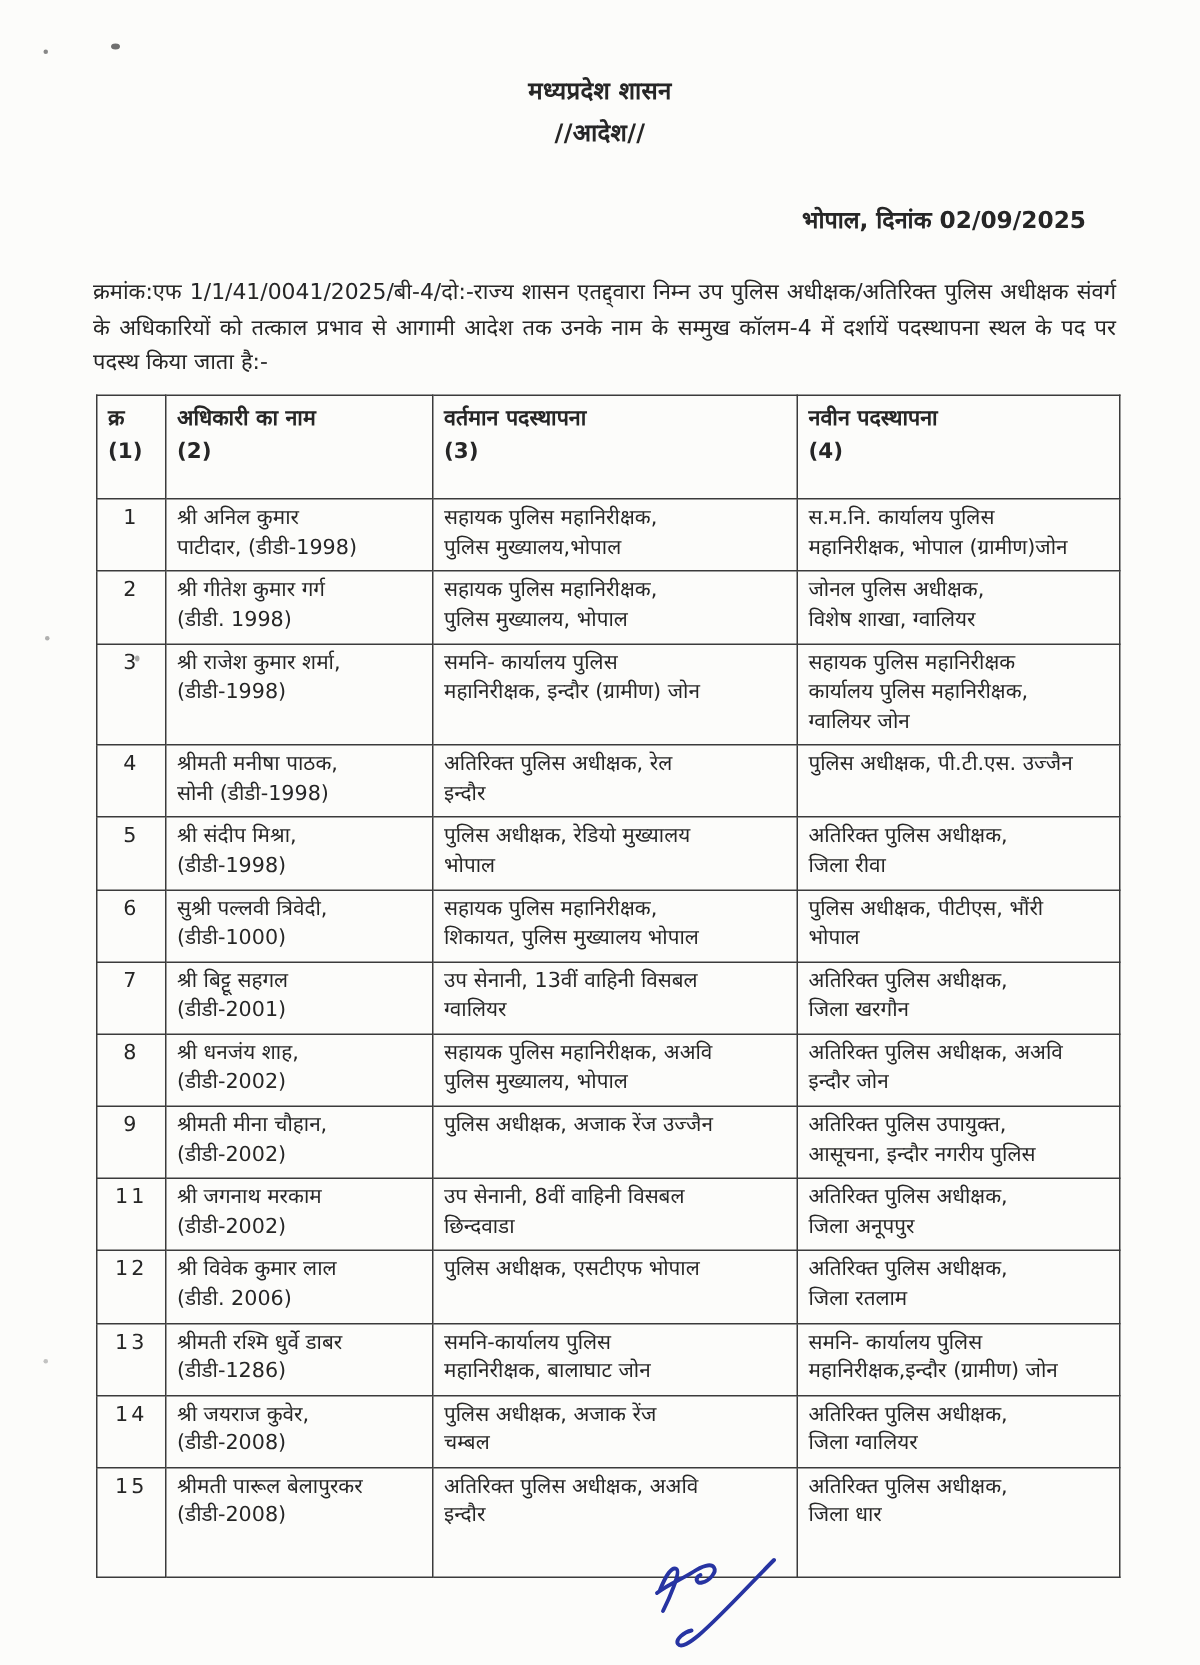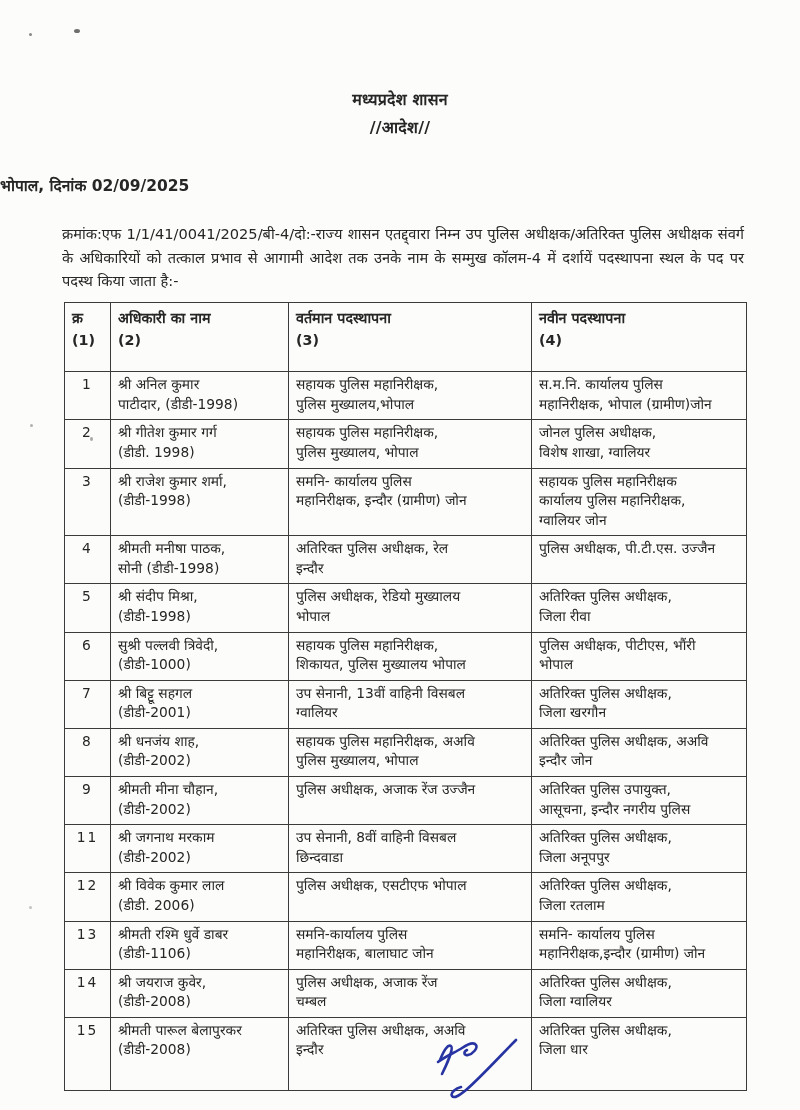--- a/index.html
+++ b/index.html
@@ -13,26 +13,27 @@
     overflow:hidden;
     box-shadow:0 0 4px rgba(0,0,0,.2);
   }
   .speck{position:absolute;background:#555;border-radius:50%;opacity:.7;}
   .s1{left:29px;top:33px;width:3px;height:3px;}
   .s2{left:74px;top:29px;width:6px;height:4px;background:#333;}
   .s3{left:30px;top:424px;width:3px;height:3px;opacity:.45;}
   .s4{left:29px;top:906px;width:3px;height:3px;opacity:.35;}
   .s5{left:90px;top:437px;width:3px;height:4px;opacity:.5;}
 
-  .doc-header{margin-top:87px;text-align:center;line-height:1.6;}
+  .doc-header{margin-top:48px;text-align:center;line-height:1.6;}
   .doc-header .hl{font-size:16px;font-weight:700;letter-spacing:.2px;}
   .doc-header .order-word{margin-top:2px;}
 
   .dateline{
     margin-top:34px;margin-right:76px;
+    text-align:right;
     font-size:15.5px;font-weight:700;
   }
 
   .order-para{
     margin:26px 56px 0 62px;
     font-size:14.6px;
     font-weight:500;
     line-height:1.6;
     text-align:justify;
   }
@@ -212,21 +213,21 @@
           <td class="sno">12</td>
           <td>श्री विवेक कुमार लाल
 (डीडी. 2006)</td>
           <td>पुलिस अधीक्षक, एसटीएफ भोपाल</td>
           <td>अतिरिक्त पुलिस अधीक्षक,
 जिला रतलाम</td>
         </tr>
         <tr>
           <td class="sno">13</td>
           <td>श्रीमती रश्मि धुर्वे डाबर
-(डीडी-1106)</td>
+(डीडी-1286)</td>
           <td>समनि-कार्यालय पुलिस
 महानिरीक्षक, बालाघाट जोन</td>
           <td>समनि- कार्यालय पुलिस
 महानिरीक्षक,इन्दौर (ग्रामीण) जोन</td>
         </tr>
         <tr>
           <td class="sno">14</td>
           <td>श्री जयराज कुवेर,
 (डीडी-2008)</td>
           <td>पुलिस अधीक्षक, अजाक रेंज

